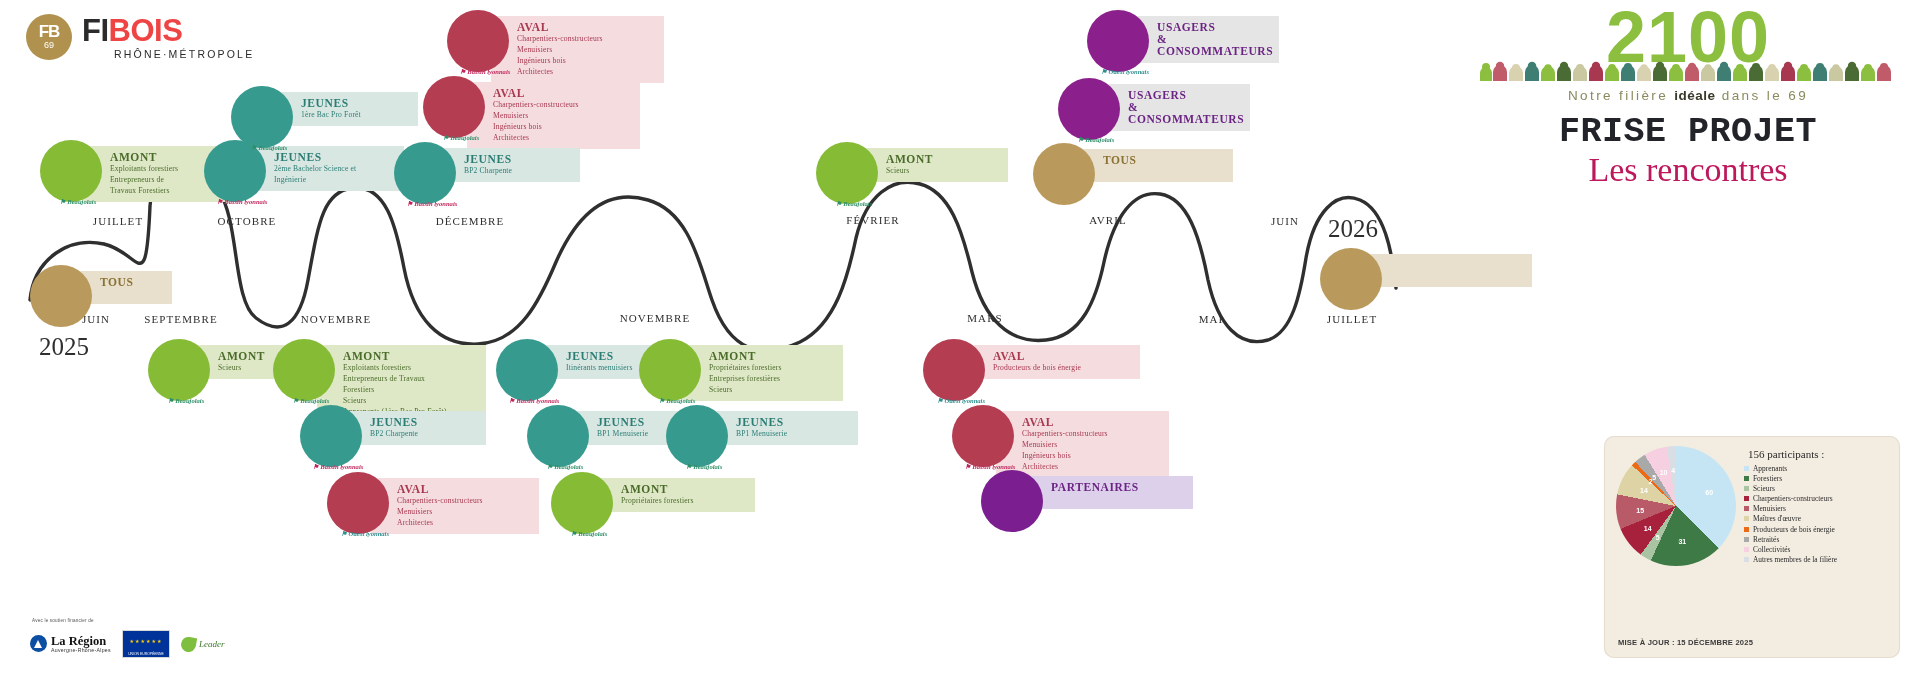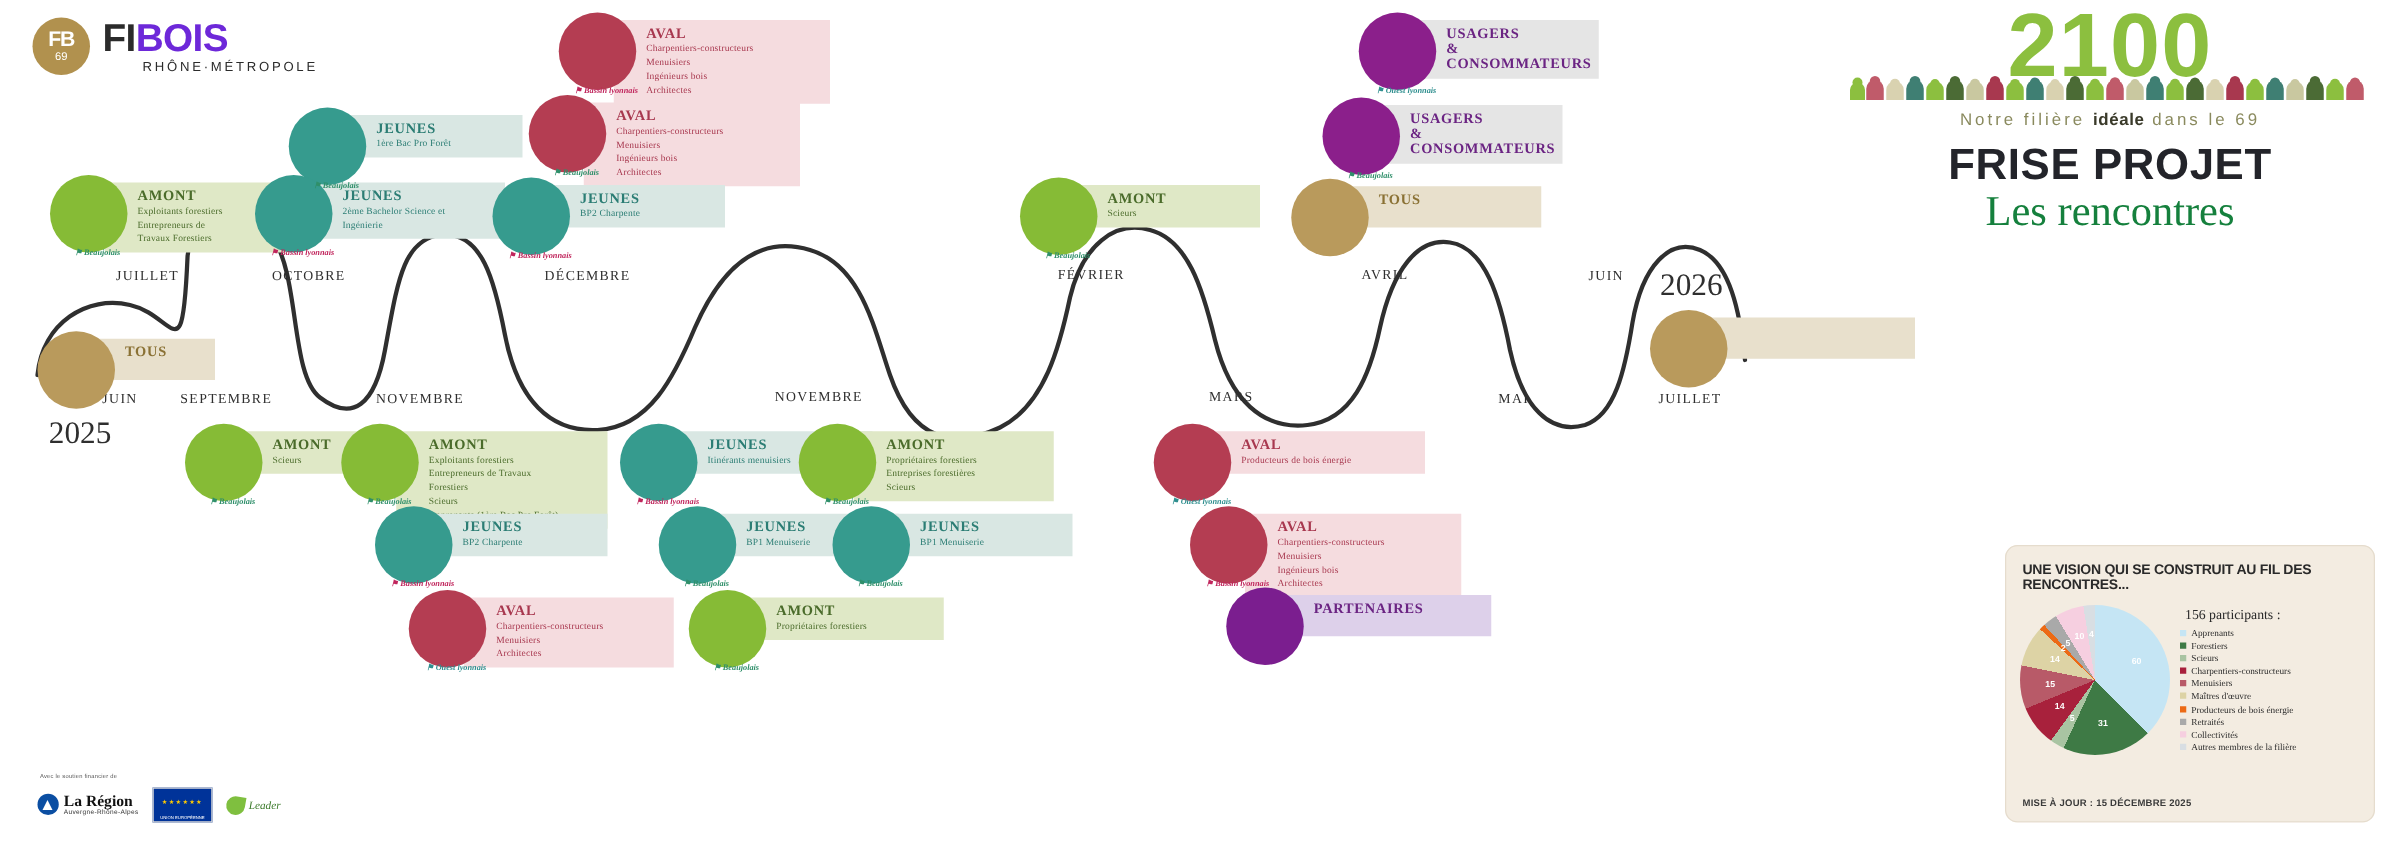--- a/index.html
+++ b/index.html
@@ -14,32 +14,32 @@
 
   
   .brand{position:absolute;left:26px;top:14px;display:flex;align-items:center;gap:10px;}
   .brand-mark{width:46px;height:46px;border-radius:50%;background:#b1914e;
     display:flex;flex-direction:column;align-items:center;justify-content:center;color:#fff;}
   .brand-mark .fb{font-family:"Liberation Sans",sans-serif;font-weight:700;font-size:17px;line-height:.95;letter-spacing:-1px;}
   .brand-mark .num{font-family:"Liberation Sans",sans-serif;font-size:9px;line-height:1;margin-top:1px;}
   .brand-text{line-height:1;}
   .brand-top{font-family:"Liberation Sans",sans-serif;font-weight:700;font-size:31px;letter-spacing:-.5px;}
   .brand-top .fi{color:#2b2b2b;}
-  .brand-top .bois{color:#6d28d9;}
+  .brand-top .bois{color:#ef4444;}
   .brand-sub{font-family:"Liberation Sans",sans-serif;font-size:10.5px;letter-spacing:2.2px;color:#2b2b2b;margin-top:3px;margin-left:32px;}
 
   
   .hdr{position:absolute;right:22px;top:8px;width:420px;text-align:center;}
   .hdr-2100{font-family:"Liberation Sans",sans-serif;font-weight:700;font-size:72px;line-height:.82;
     color:#8cbf3f;letter-spacing:1px;position:relative;z-index:1;}
   .crowd{height:24px;margin-top:-16px;position:relative;z-index:2;}
   .hdr-tag{font-family:"Liberation Sans",sans-serif;font-size:13.5px;letter-spacing:2.4px;color:#8a8a5e;margin-top:3px;}
   .hdr-tag b{color:#3a3a2a;letter-spacing:.5px;}
-  .hdr-t1{font-family:Liberation Sans, sans-serif;font-weight:700;font-size:35px;color:#23242a;margin-top:9px;letter-spacing:.5px;}
-  .hdr-t2{font-family:"Liberation Serif",serif;font-size:34px;color:#15803d;line-height:1.05;}
+  .hdr-t1{font-family:Liberation Mono, monospace;font-weight:700;font-size:35px;color:#23242a;margin-top:9px;letter-spacing:.5px;}
+  .hdr-t2{font-family:"Liberation Serif",serif;font-size:34px;color:#be185d;line-height:1.05;}
 
   
   .wave{position:absolute;left:0;top:0;width:1920px;height:678px;pointer-events:none;}
   .month{position:absolute;font-family:"Liberation Serif",serif;font-size:11px;
     letter-spacing:1.1px;color:#2f2f2f;white-space:nowrap;transform:translate(-50%,-50%);}
   .year{position:absolute;font-family:"Liberation Serif",serif;font-size:25px;color:#2f2f2f;transform:translate(-50%,-50%);}
 
   
   .ev{position:absolute;display:flex;align-items:flex-start;}
   .ev-photo{width:62px;height:62px;border-radius:50%;flex:0 0 62px;position:relative;z-index:3;
@@ -462,21 +462,20 @@
       <div class="eu-stars">★★★★★★</div>
       <div class="eu-cap">UNION EUROPÉENNE</div>
     </div>
     <div class="logo-leader">
       <div class="leader-leaf"></div>
       <div class="leader-txt">Leader</div>
     </div>
   </div>
 
   <div class="stats">
-    <div class="stats-title">UNE VISION QUI SE CONSTRUIT AU FIL DES RENCONTRES...</div>
     <div class="stats-body">
       <div class="pie-wrap">
         <div class="pie" id="pie" style="background: conic-gradient(rgb(197, 229, 244) 0%, rgb(197, 229, 244) 37.5%, rgb(62, 122, 69) 37.5%, rgb(62, 122, 69) 56.875%, rgb(169, 196, 162) 56.875%, rgb(169, 196, 162) 60%, rgb(168, 33, 60) 60%, rgb(168, 33, 60) 68.75%, rgb(184, 90, 104) 68.75%, rgb(184, 90, 104) 78.125%, rgb(221, 211, 165) 78.125%, rgb(221, 211, 165) 86.875%, rgb(236, 106, 21) 86.875%, rgb(236, 106, 21) 88.125%, rgb(169, 169, 169) 88.125%, rgb(169, 169, 169) 91.25%, rgb(246, 207, 224) 91.25%, rgb(246, 207, 224) 97.5%, rgb(216, 222, 227) 97.5%, rgb(216, 222, 227) 100%);">
             <div class="pie-lbl" style="left: 93.2597px; top: 46.2234px;">60</div>
             <div class="pie-lbl" style="left: 66.3287px; top: 95.4394px;">31</div>
             <div class="pie-lbl" style="left: 41.7963px; top: 91.0584px;">5</div>
             <div class="pie-lbl" style="left: 31.7286px; top: 82.2874px;">14</div>
             <div class="pie-lbl" style="left: 24.1733px; top: 63.5286px;">15</div>
             <div class="pie-lbl" style="left: 27.9238px; top: 43.6563px;">14</div>
             <div class="pie-lbl" style="left: 34.5442px; top: 34.5442px;">2</div>

